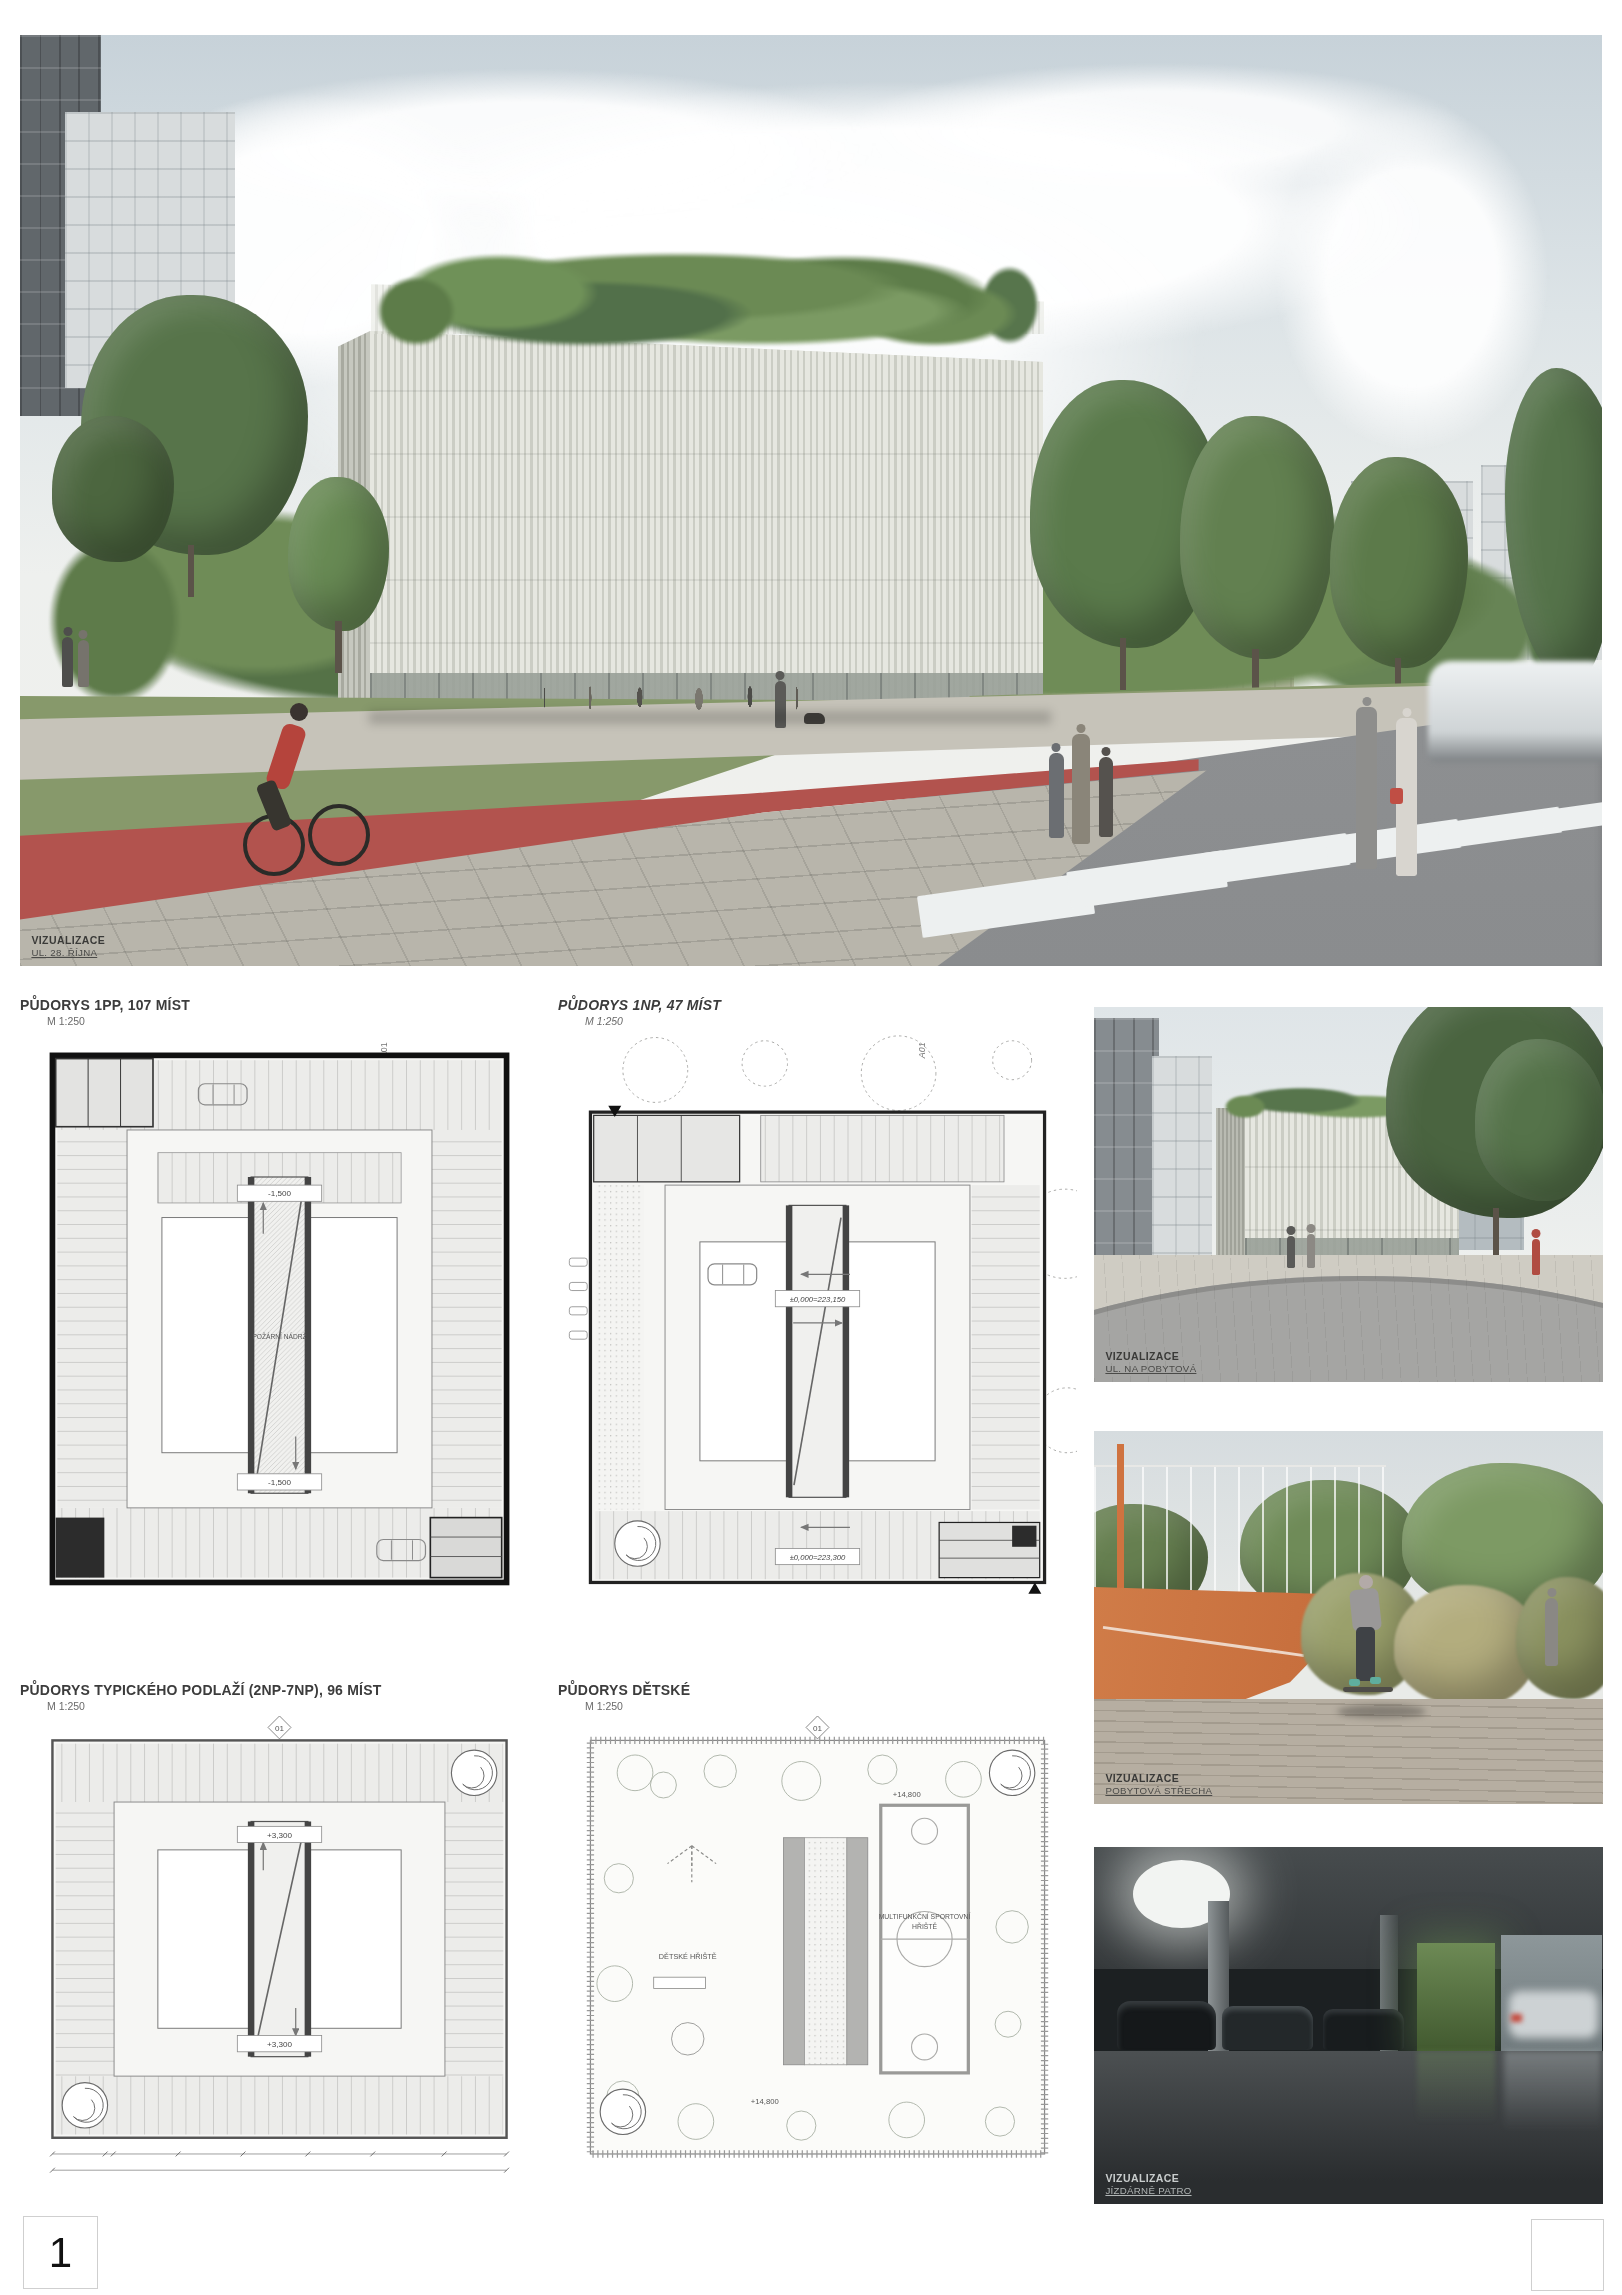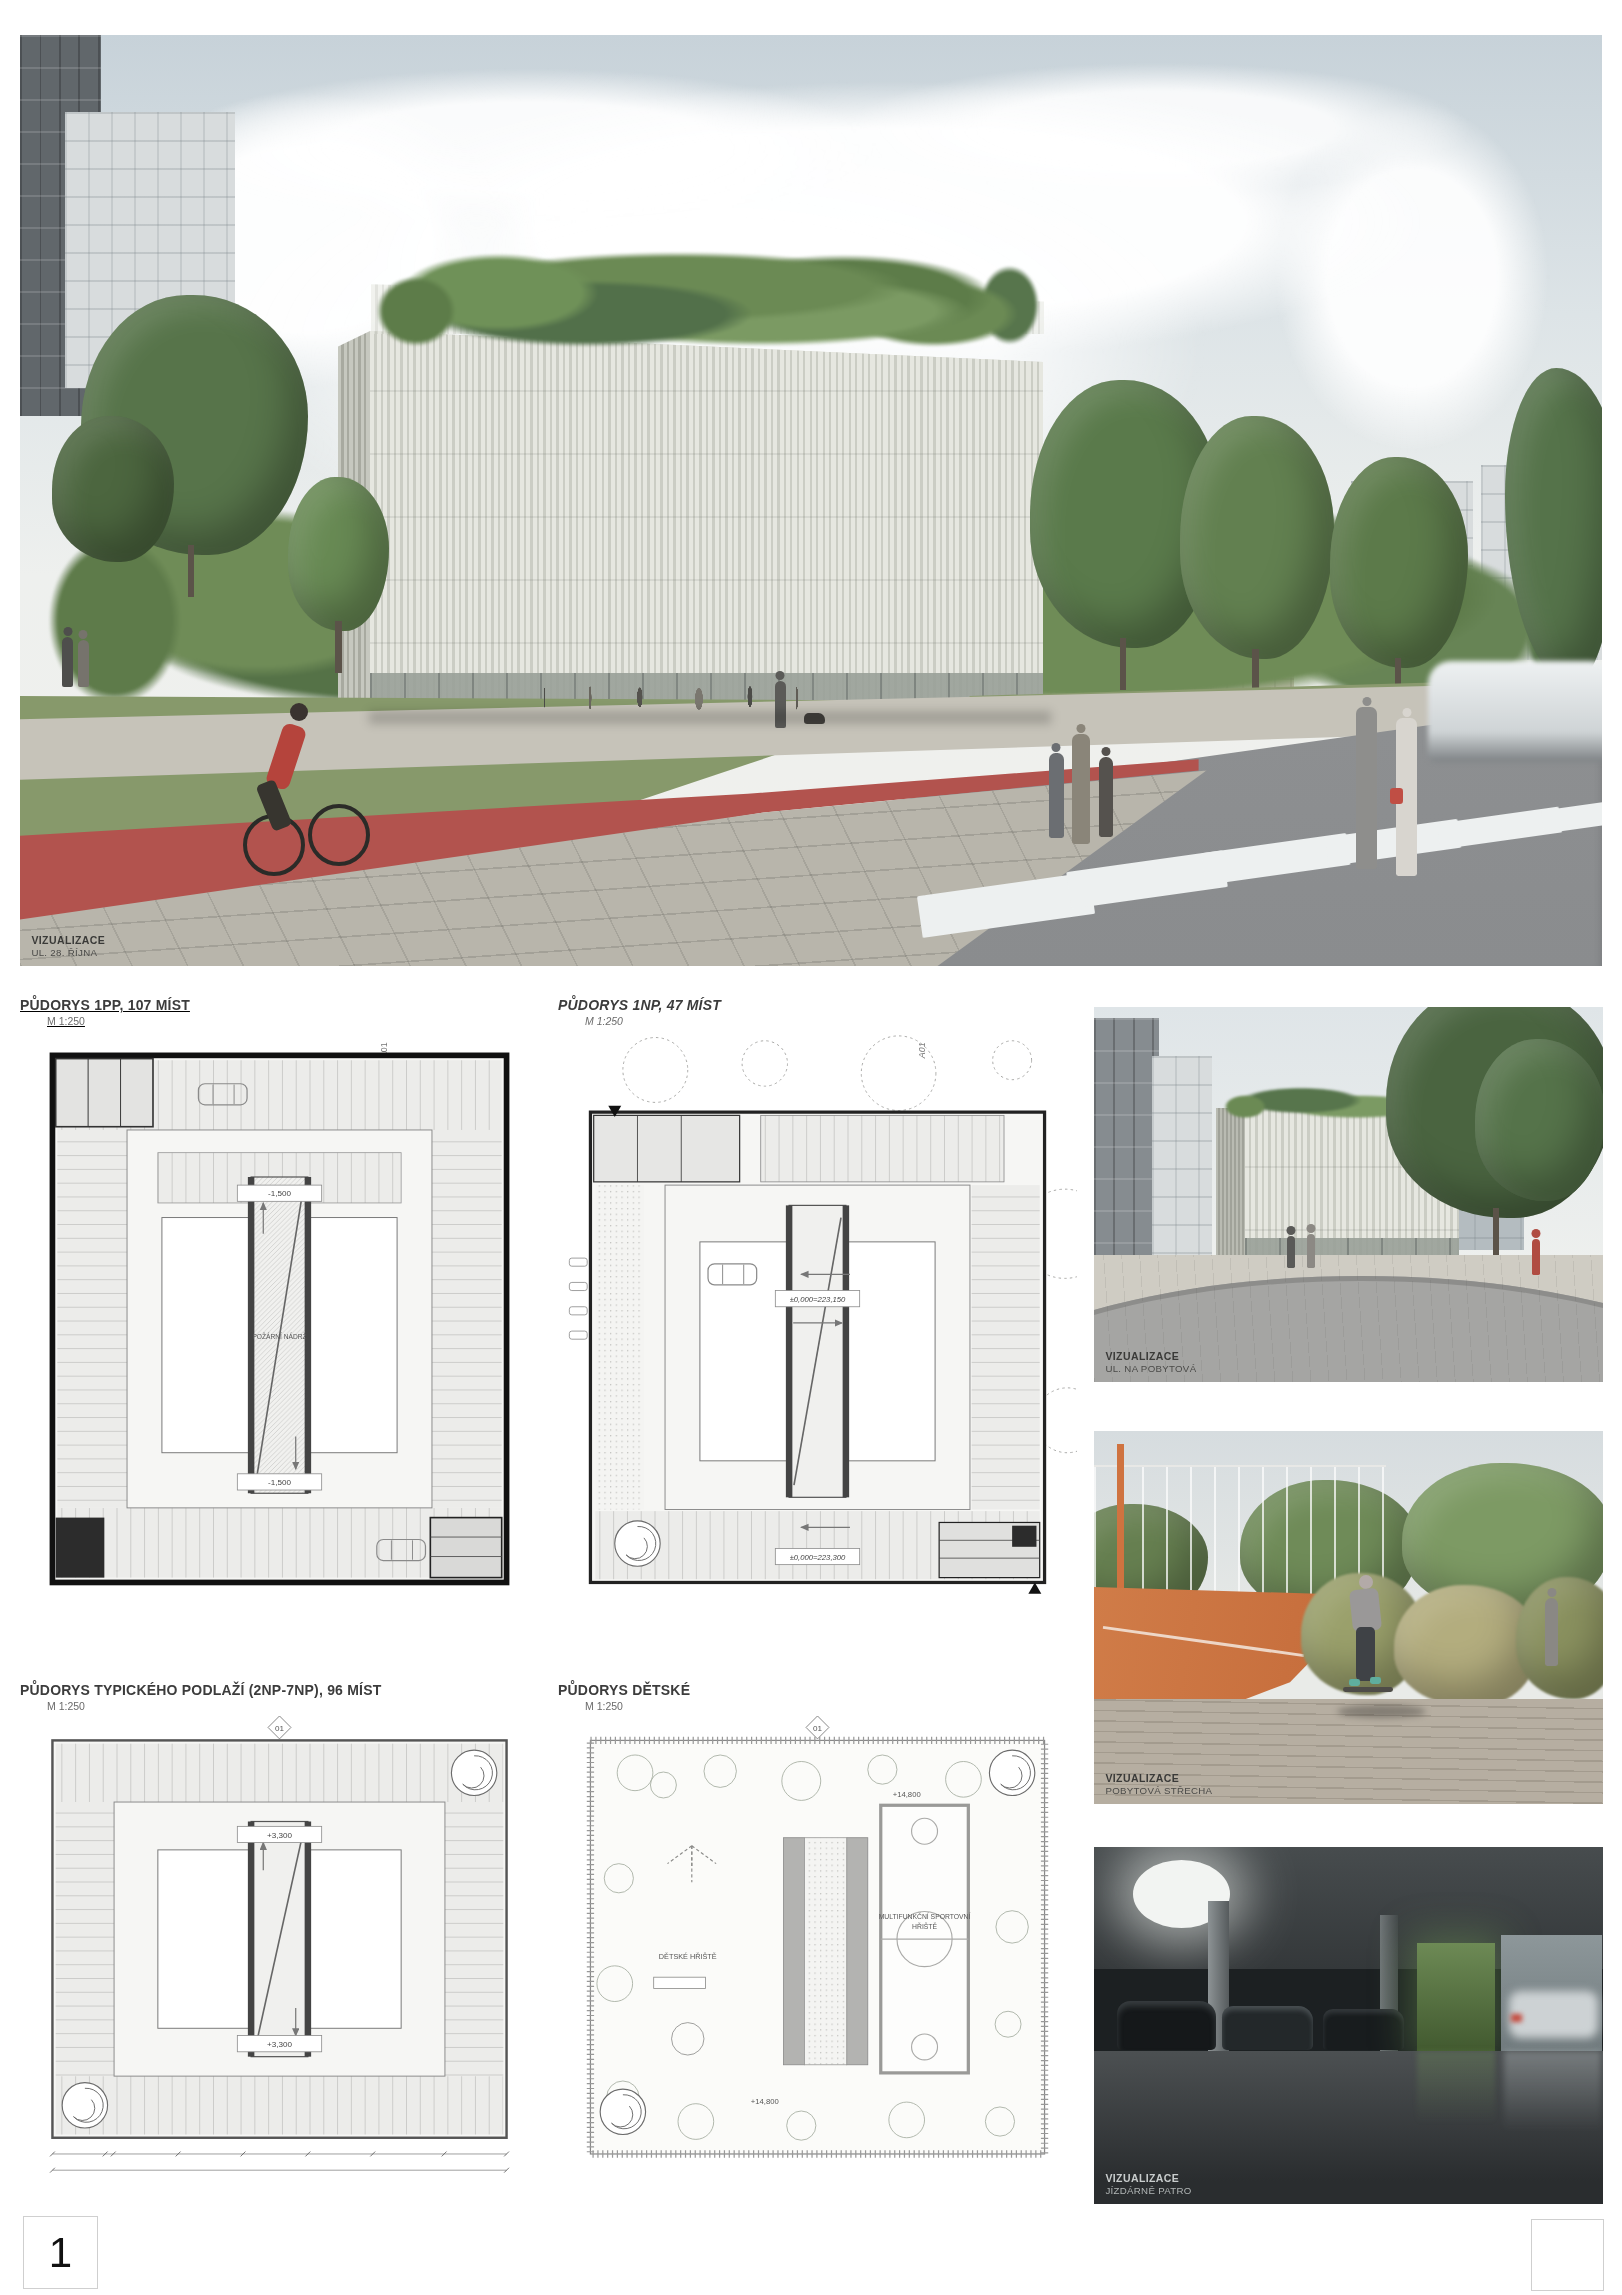--- a/index.html
+++ b/index.html
@@ -3,21 +3,21 @@
 <meta charset="utf-8">
 <style>
   html,body{margin:0;padding:0;background:#ffffff;}
   body{font-family:"Liberation Sans", sans-serif;}
   #board{position:relative;width:1623px;height:2295px;background:#fff;overflow:hidden;}
   .panel{position:absolute;overflow:hidden;background:#dfe3e5;}
 
   
   .viz-caption{position:absolute;left:11.4px;bottom:6.5px;line-height:1.25;z-index:60;}
   .viz-caption .l1{font-size:10.5px;font-weight:bold;letter-spacing:0.4px;color:#3a3a38;}
-  .viz-caption .l2{font-size:9.7px;color:#4a4a48;letter-spacing:0.3px;}
+  .viz-caption .l2{font-size:9.7px;color:#4a4a48;letter-spacing:0.3px;text-decoration:underline;}
   .viz-caption.light .l1{color:#c9cdcd;}
   .viz-caption.light .l2{color:#b2b7b7;}
 
   
   .sky{position:absolute;inset:0;background:linear-gradient(180deg,#c7d2d9 0%,#dde4e7 30%,#eef0ee 58%,#f0f0ec 100%);}
   .clouds{position:absolute;inset:0;
     background-image:
       radial-gradient(closest-side at 18% 22%, rgba(255,255,255,.95) 45%, rgba(255,255,255,0) 72%),
       radial-gradient(closest-side at 32% 12%, rgba(255,255,255,.9) 40%, rgba(255,255,255,0) 70%),
       radial-gradient(closest-side at 55% 20%, rgba(255,255,255,.95) 50%, rgba(255,255,255,0) 75%),
@@ -209,21 +209,21 @@
     <div style="position:absolute;left:1408px;top:626px;width:191px;height:101px;
          background:linear-gradient(180deg,#eef1f2 0%,#cfd4d6 70%,#7d8184 100%);border-radius:23px 29px 8px 8px;filter:blur(2.4px);"></div>
     <div style="position:absolute;left:349px;top:676px;width:682px;height:13px;background:rgba(0,0,0,.18);filter:blur(4.9px);"></div>
 
     <div class="viz-caption">
       <div class="l1">VIZUALIZACE</div>
       <div class="l2">UL. 28. ŘÍJNA</div>
     </div>
   </div>
 
-  <div class="plan-cell" style="left:20px;top:982px;width:519px;height:682px;text-decoration:underline;">
+  <div class="plan-cell" style="left:20px;top:982px;width:519px;height:682px;">
     <div class="plan-title">PŮDORYS 1PP, 107 MÍST</div>
     <div class="plan-scale">M 1:250</div>
     <svg class="plan-svg" width="519" height="618" viewBox="0 0 640 762">
       <text x="452" y="14" font-size="11" fill="#777" transform="rotate(-90 452 14)" text-anchor="end">A01</text>
       <g>
         <rect x="40" y="30" width="560" height="650" fill="#f6f6f4" stroke="#111" stroke-width="7"></rect>
       </g>
       <g>
         <rect x="46" y="36" width="548" height="86" fill="url(#patStallV)"></rect>
         <rect x="46" y="588" width="548" height="86" fill="url(#patStallV)"></rect>

